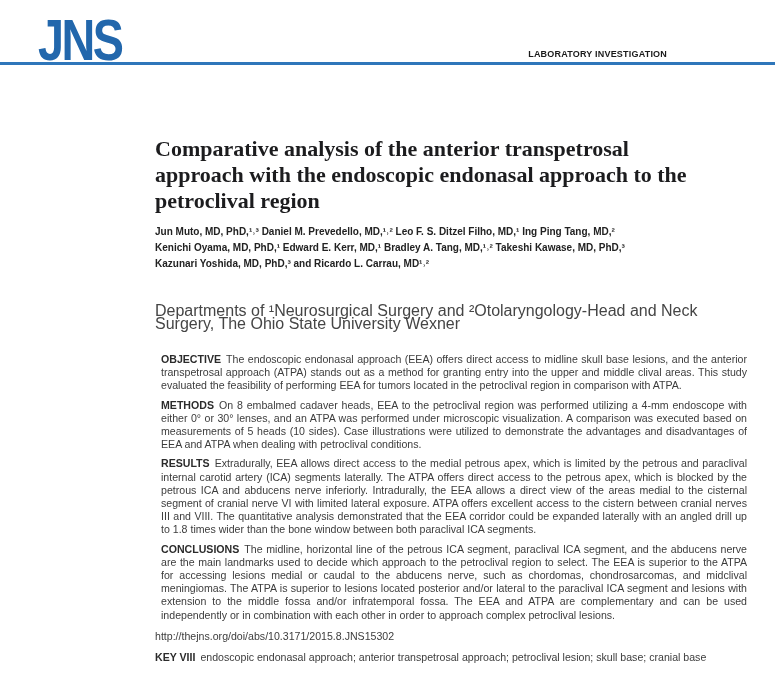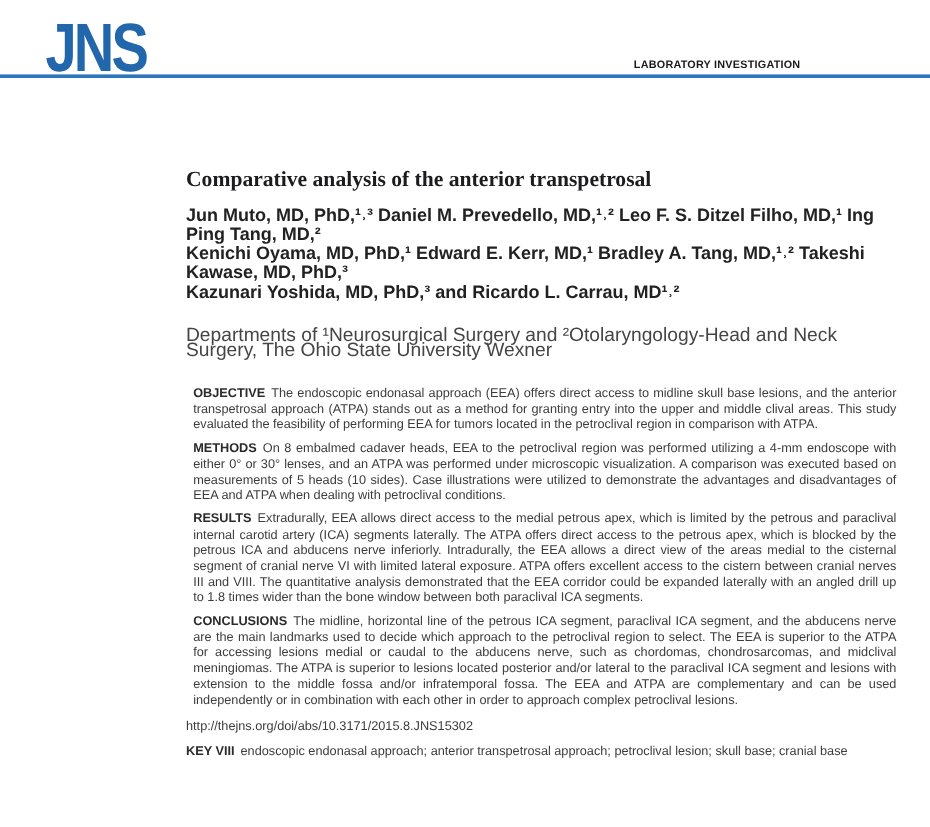--- a/index.html
+++ b/index.html
@@ -57,31 +57,31 @@
   
   .article {
     position: absolute;
     top: 136px;
     left: 155px;
     width: 592px;
   }
   .article-title {
     font-family: "Liberation Serif", serif;
     font-weight: bold;
-    font-size: 18px;
+    font-size: 22px;
     line-height: 26px;
     color: #1c1c1e;
     margin: 0 0 10px 0;
   }
   .authors {
     font-weight: bold;
-    font-size: 15px;
+    font-size: 10px;
     line-height: 16px;
     color: #222222;
-    margin: 0 0 21px 0;
+    margin: 0 0 32px 0;
   }
   .affiliations {
     font-size: 16px;
     line-height: 13px;
     color: #454545;
     margin: 0 0 23px 0;
   }
   .abstract p {
     font-size: 10.6px;
     line-height: 13.2px;
@@ -122,20 +122,22 @@
 <div class="masthead">
   <div class="masthead-rule"></div>
   <div class="journal-logo">JNS</div>
   <div class="category-label">LABORATORY INVESTIGATION</div>
 </div>
 
 <div class="article">
 
   <h1 class="article-title">
     <div>Comparative analysis of the anterior transpetrosal</div>
+    <div>approach with the endoscopic endonasal approach to the</div>
+    <div>petroclival region</div>
   </h1>
 
   <div class="authors">
     <div>Jun Muto, MD, PhD,¹˒³ Daniel M. Prevedello, MD,¹˒² Leo F. S. Ditzel Filho, MD,¹ Ing Ping Tang, MD,²</div>
     <div>Kenichi Oyama, MD, PhD,¹ Edward E. Kerr, MD,¹ Bradley A. Tang, MD,¹˒² Takeshi Kawase, MD, PhD,³</div>
     <div>Kazunari Yoshida, MD, PhD,³ and Ricardo L. Carrau, MD¹˒²</div>
   </div>
 
   <div class="affiliations">
     <div>Departments of ¹Neurosurgical Surgery and ²Otolaryngology-Head and Neck Surgery, The Ohio State University Wexner</div>

